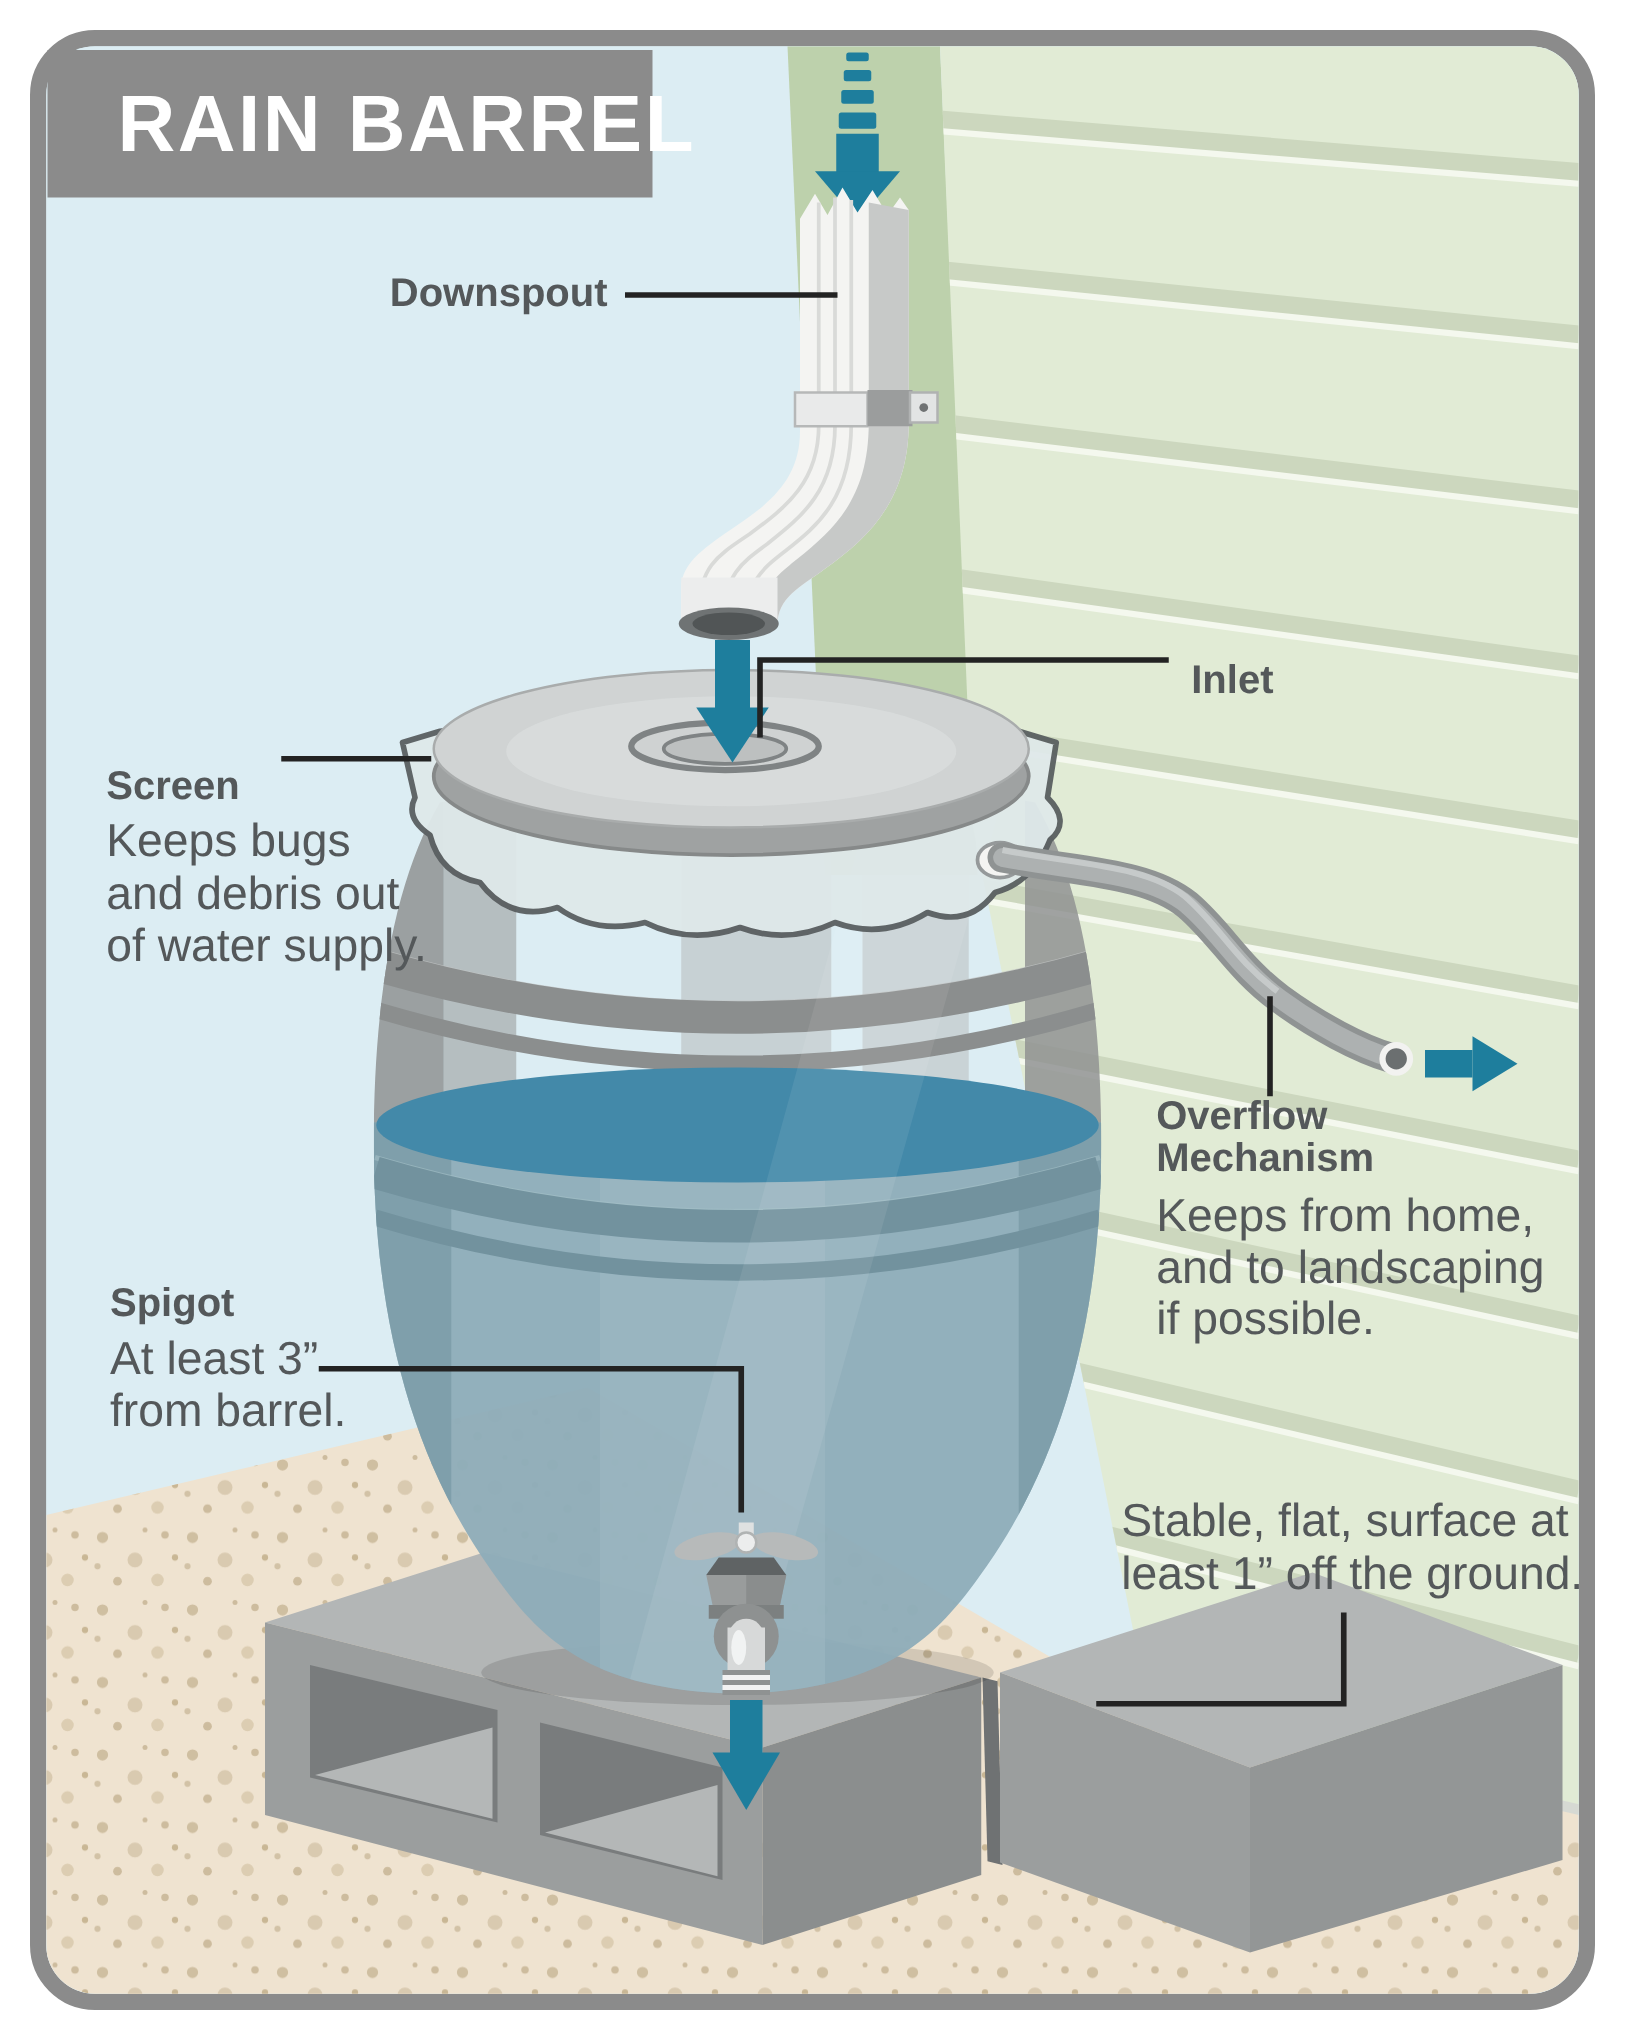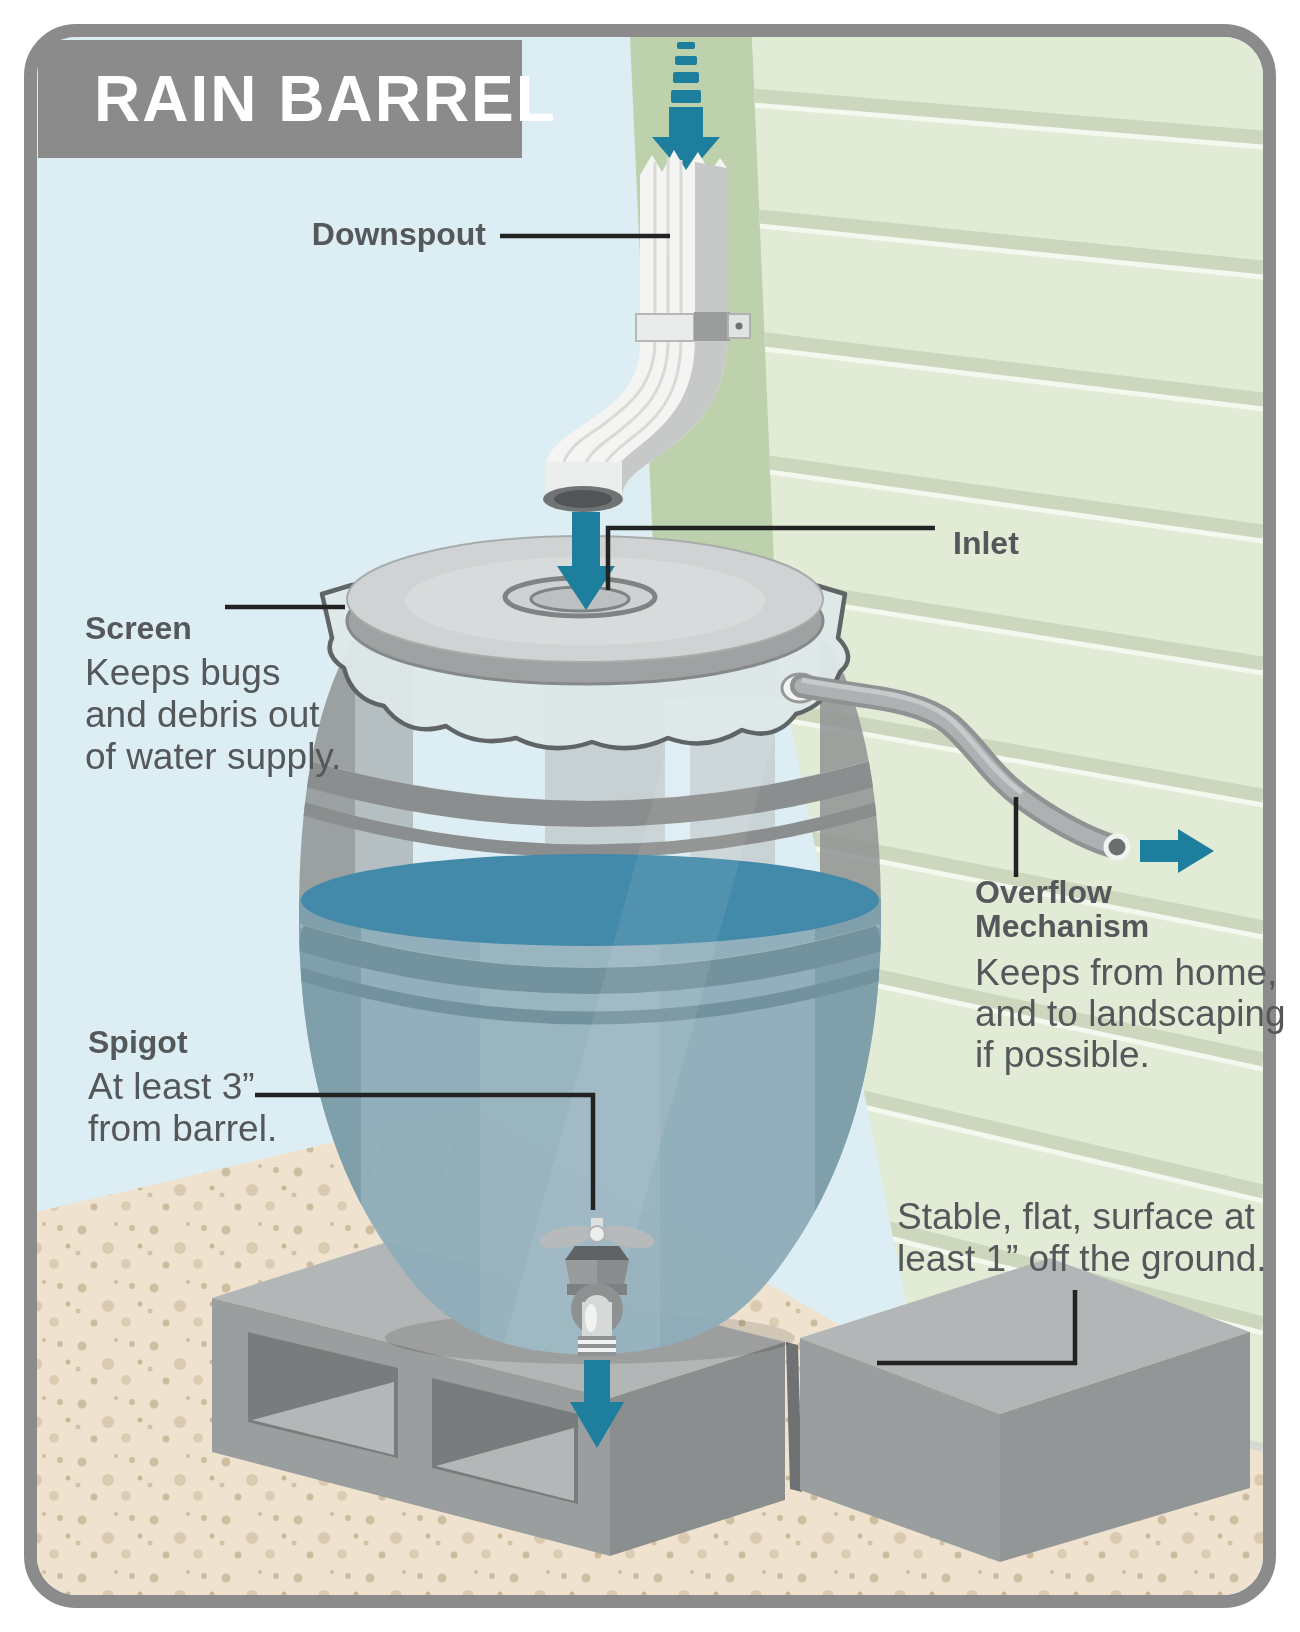--- a/index.html
+++ b/index.html
@@ -22,21 +22,21 @@
   }
   .lbl{position:absolute;z-index:5;color:var(--label-text,#54585a);}
   .lbl .h{font-weight:700;font-size:32px;line-height:1.05;white-space:pre-line;}
   .lbl .b{font-weight:400;font-size:37px;line-height:1.14;white-space:pre-line;}
   #lbl-downspout{left:230px;top:218px;width:256px;text-align:right;}
   #lbl-inlet{left:953px;top:527px;}
   #lbl-screen{left:85px;top:568px;margin-top:44px;}
   #lbl-screen .b{margin-top:6px;}
   #lbl-spigot{left:88px;top:1026px;}
   #lbl-spigot .b{margin-top:6px;}
-  #lbl-overflow{left:975px;top:876px;}
+  #lbl-overflow{left:925px;top:876px;}
   #lbl-overflow .b{margin-top:10px;line-height:1.1;}
   #lbl-surface{left:897px;top:1196px;}
   .leader{stroke:var(--leader-line,#232323);stroke-width:4.5;fill:none;}
   .teal{fill:var(--arrow-teal,#1e7e9d);}
 </style>
 </head>
 <body>
 
 <div class="frame">
 <svg viewBox="0 0 1300 1632">

